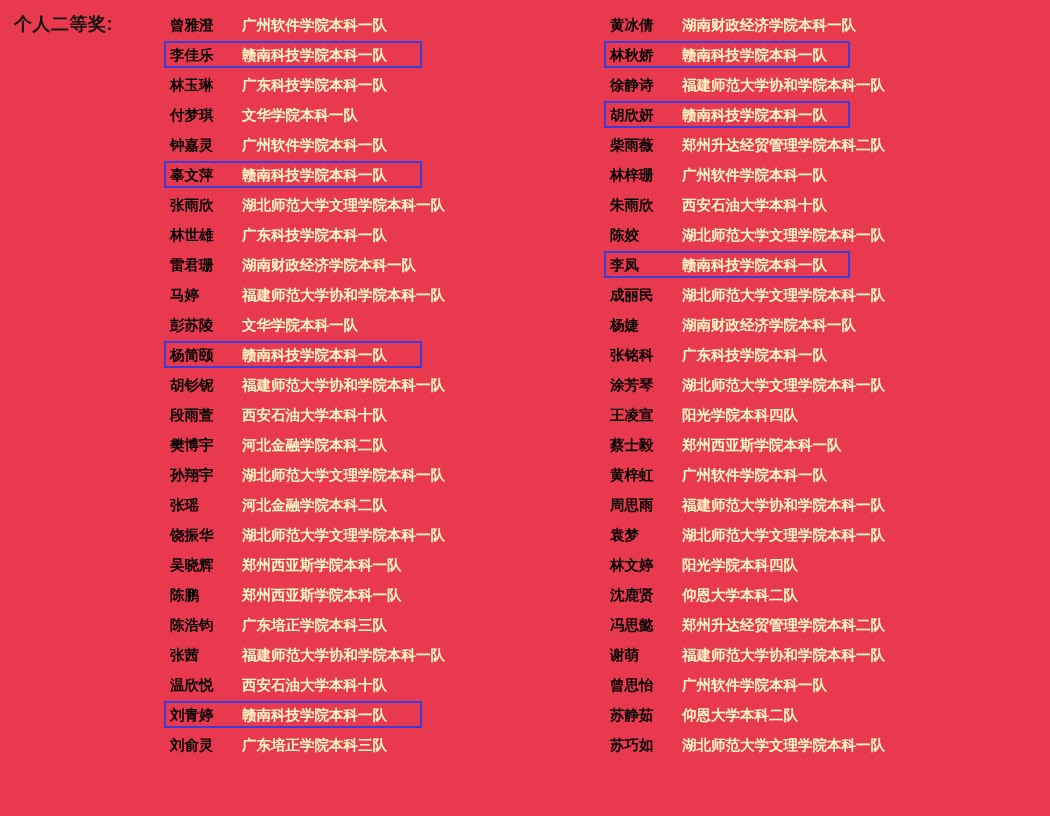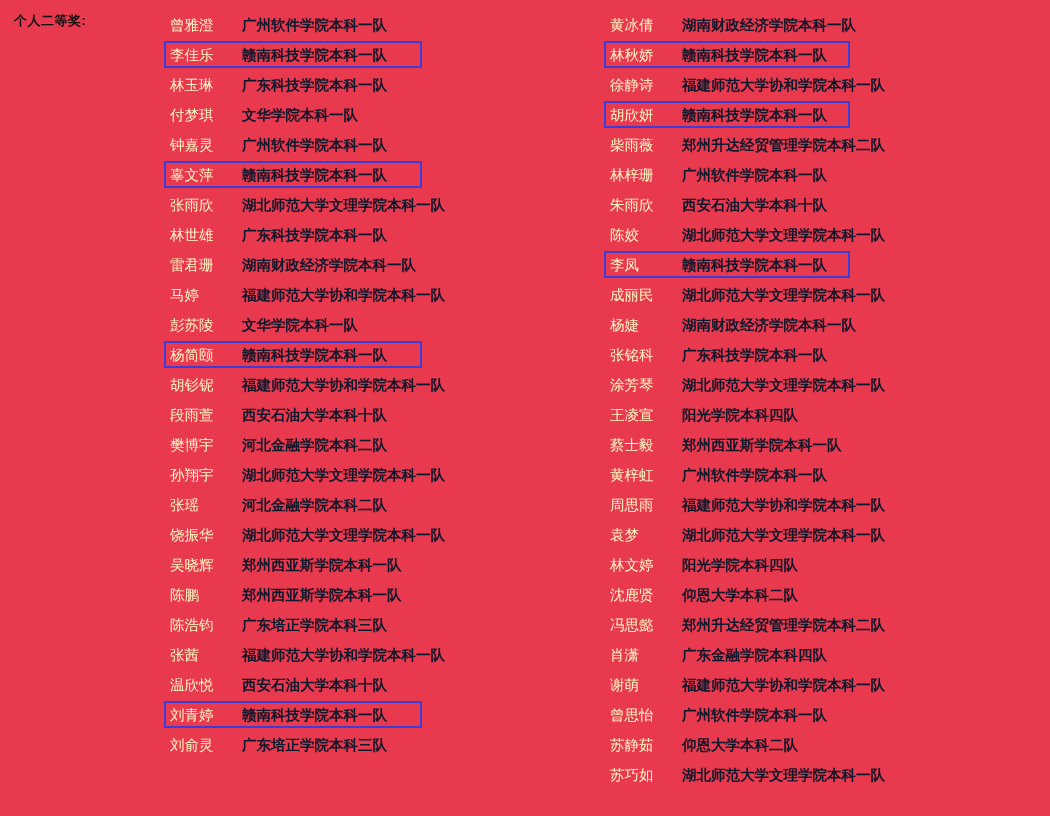--- a/index.html
+++ b/index.html
@@ -19,21 +19,21 @@
     width: 1050px;
     height: 816px;
     box-sizing: border-box;
     background: #e8394f;
   }
   .label-col {
     position: absolute;
     left: 14px;
     top: 12px;
     width: 120px;
-    font-size: 13px;
+    font-size: 18px;
     font-weight: 700;
     letter-spacing: 0.5px;
     color: #111;
   }
   .columns {
     position: absolute;
     left: 160px;
     top: 10px;
     width: 880px;
     display: flex;
@@ -44,30 +44,30 @@
   }
   .row {
     height: 30px;
     display: flex;
     align-items: center;
     position: relative;
   }
   .cell-name {
     width: 82px;
     font-size: 14.5px;
-    font-weight: 400;
-    color: #fef9c3;
+    font-weight: 700;
+    color: #000000;
     white-space: nowrap;
     padding-left: 10px;
     box-sizing: border-box;
   }
   .cell-team {
     font-size: 14.5px;
     font-weight: 700;
-    color: #0f172a;
+    color: #fef9c3;
     white-space: nowrap;
   }
   .row.hl .box {
     position: absolute;
     left: 4px;
     top: 1px;
     height: 27px;
     border: 2px solid #3b3ddb;
     box-sizing: border-box;
     pointer-events: none;
@@ -269,24 +269,20 @@
         </div>
         <div class="row">
           <div class="cell-name">沈鹿贤</div>
           <div class="cell-team">仰恩大学本科二队</div>
         </div>
         <div class="row">
           <div class="cell-name">冯思懿</div>
           <div class="cell-team">郑州升达经贸管理学院本科二队</div>
         </div>
         <div class="row">
-          <div class="cell-name">肖潇</div>
-          <div class="cell-team">广东金融学院本科四队</div>
-        </div>
-        <div class="row">
           <div class="cell-name">谢萌</div>
           <div class="cell-team">福建师范大学协和学院本科一队</div>
         </div>
         <div class="row">
           <div class="cell-name">曾思怡</div>
           <div class="cell-team">广州软件学院本科一队</div>
         </div>
         <div class="row">
           <div class="cell-name">苏静茹</div>
           <div class="cell-team">仰恩大学本科二队</div>

